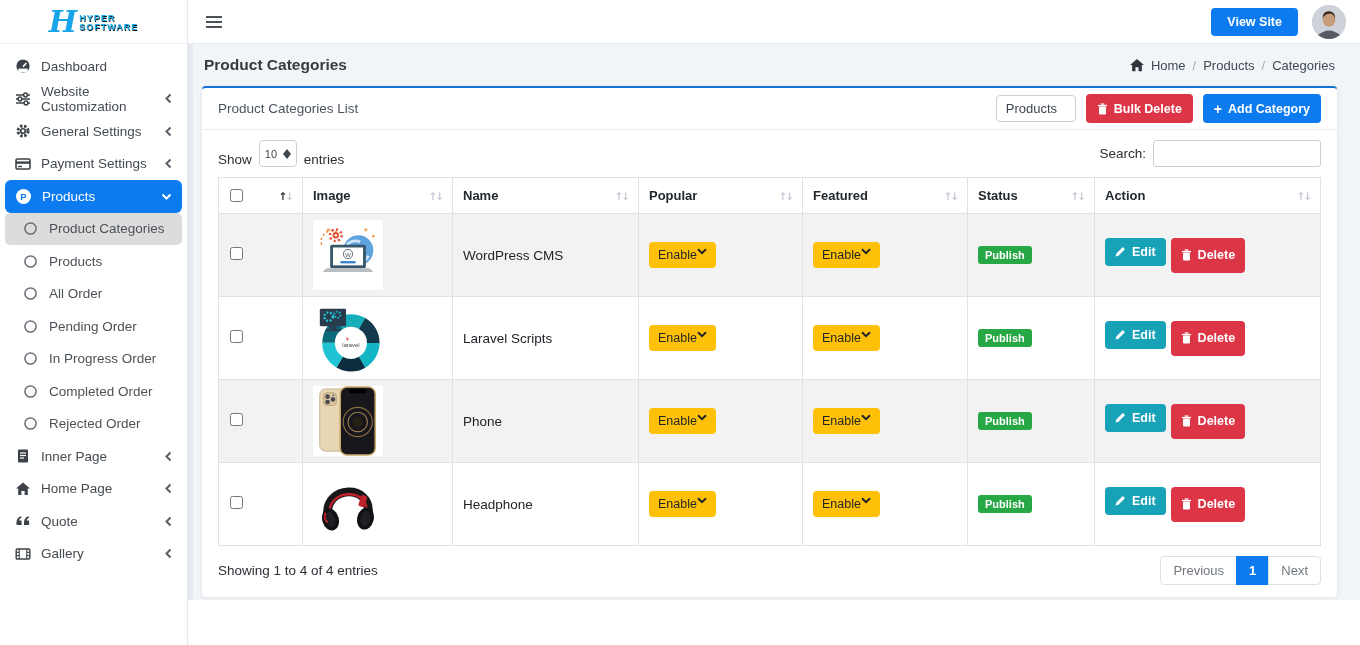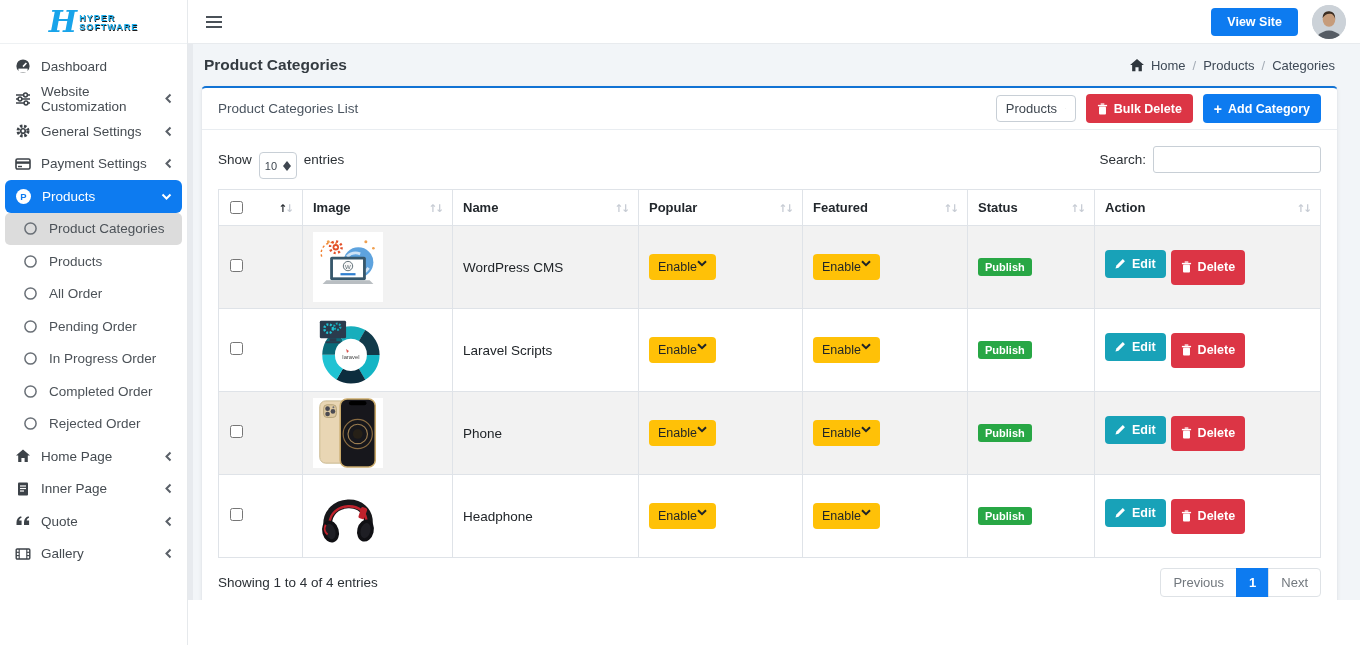--- a/index.html
+++ b/index.html
@@ -59,21 +59,21 @@
   .card-actions{margin-left:auto;display:flex;align-items:center;gap:10px;}
   .select-box{display:inline-flex;align-items:center;justify-content:space-between;gap:8px;border:1px solid #c8cfd6;border-radius:4px;background:#fff;
     height:27px;padding:0 9px;font-size:13px;color:#3f4750;cursor:pointer;}
   .select-lang{width:80px;}
   .btn-danger{background:var(--danger);font-size:12.5px;padding:0 11px;height:29px;}
   .btn-primary{background:var(--primary);font-size:12.5px;padding:0 11px;height:29px;}
   .plus-glyph{font-size:14px;font-weight:bold;line-height:1;}
 
   .card-body{padding:10px 16px 12px 16px;}
   .controls-row{display:flex;justify-content:space-between;align-items:center;margin-bottom:10px;font-size:13.5px;color:#2b3035;}
-  .show-entries{display:flex;align-items:flex-start;gap:7px;margin-top:12px;}
+  .show-entries{display:flex;align-items:flex-end;gap:7px;}
   .select-size{height:27px;width:38px;padding:0 5px;font-size:11px;gap:3px;}
   .updown{display:flex;flex-direction:column;gap:0;}
   .search-wrap{display:flex;align-items:center;gap:7px;}
   .search-input{width:168px;height:27px;border:1px solid #c8cfd6;border-radius:3px;padding:0 8px;font-size:13px;font-family:inherit;}
 
   
   table{width:100%;border-collapse:collapse;table-layout:fixed;}
   th,td{border:1px solid var(--border);}
   thead th{background:#fff;text-align:left;font-size:13px;font-weight:bold;color:#23282d;padding:9px 10px;height:36px;}
   .th-inner{display:flex;align-items:center;gap:6px;}
@@ -251,41 +251,41 @@
         <svg width="15" height="15" viewBox="0 0 15 15">
             <circle cx="7.5" cy="7.5" r="5.6" fill="none" stroke="currentColor" stroke-width="1.5"></circle>
           </svg>
       </span>
       <span class="nav-label">Rejected Order</span>
     </div>
 
     <div class="nav-item">
       <span class="nav-icon">
         <svg width="16" height="16" viewBox="0 0 16 16">
-            <path d="M8 1.5l7 6h-2.2V14H9.6v-4H6.4v4H3.2V7.5H1z" fill="currentColor"></path>
-          </svg>
-      </span>
-      <span class="nav-label">Home Page</span>
-      <span class="nav-chevron">
-        <svg width="9" height="11" viewBox="0 0 9 11" fill="none" stroke="currentColor" stroke-width="2">
-            <polyline points="6.5,1.5 2.5,5.5 6.5,9.5"></polyline>
-          </svg>
-      </span>
-    </div>
-
-    <div class="nav-item">
-      <span class="nav-icon">
-        <svg width="16" height="16" viewBox="0 0 16 16">
             <rect x="3" y="1.5" width="10" height="13" rx="1" fill="currentColor"></rect>
             <line x1="5" y1="5" x2="11" y2="5" stroke="#fff" stroke-width="1.2"></line>
             <line x1="5" y1="7.5" x2="11" y2="7.5" stroke="#fff" stroke-width="1.2"></line>
             <line x1="5" y1="10" x2="9" y2="10" stroke="#fff" stroke-width="1.2"></line>
           </svg>
       </span>
       <span class="nav-label">Inner Page</span>
+      <span class="nav-chevron">
+        <svg width="9" height="11" viewBox="0 0 9 11" fill="none" stroke="currentColor" stroke-width="2">
+            <polyline points="6.5,1.5 2.5,5.5 6.5,9.5"></polyline>
+          </svg>
+      </span>
+    </div>
+
+    <div class="nav-item">
+      <span class="nav-icon">
+        <svg width="16" height="16" viewBox="0 0 16 16">
+            <path d="M8 1.5l7 6h-2.2V14H9.6v-4H6.4v4H3.2V7.5H1z" fill="currentColor"></path>
+          </svg>
+      </span>
+      <span class="nav-label">Home Page</span>
       <span class="nav-chevron">
         <svg width="9" height="11" viewBox="0 0 9 11" fill="none" stroke="currentColor" stroke-width="2">
             <polyline points="6.5,1.5 2.5,5.5 6.5,9.5"></polyline>
           </svg>
       </span>
     </div>
 
     <div class="nav-item">
       <span class="nav-icon">
         <svg width="16" height="16" viewBox="0 0 16 16">

